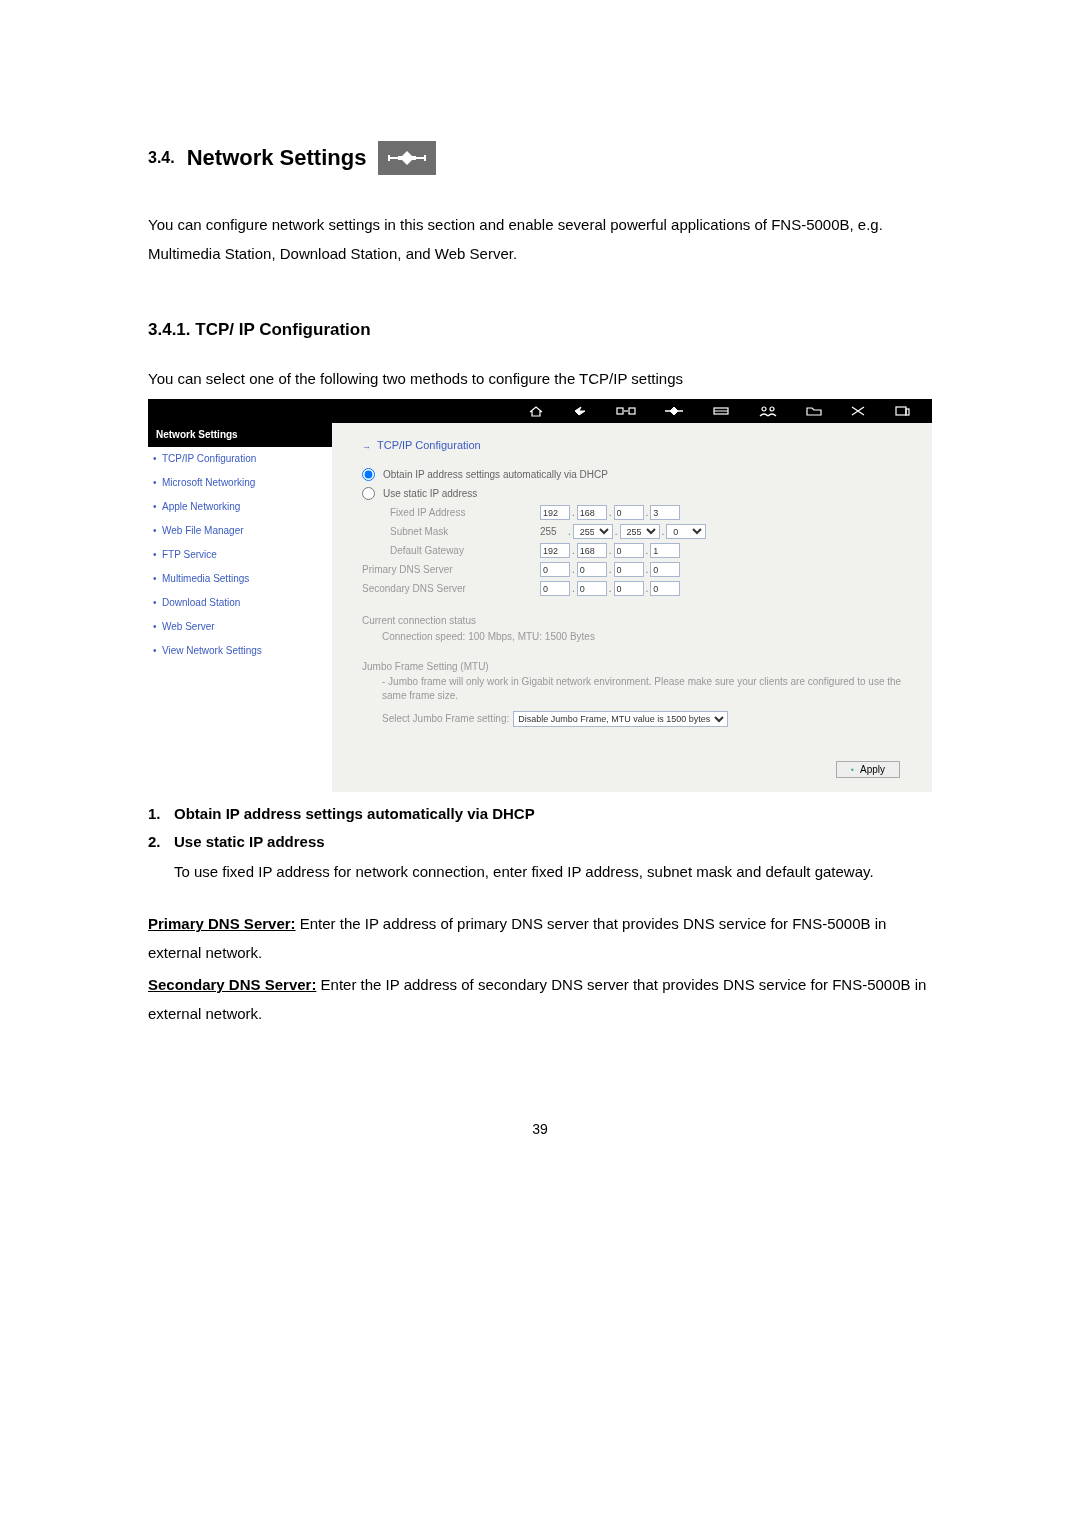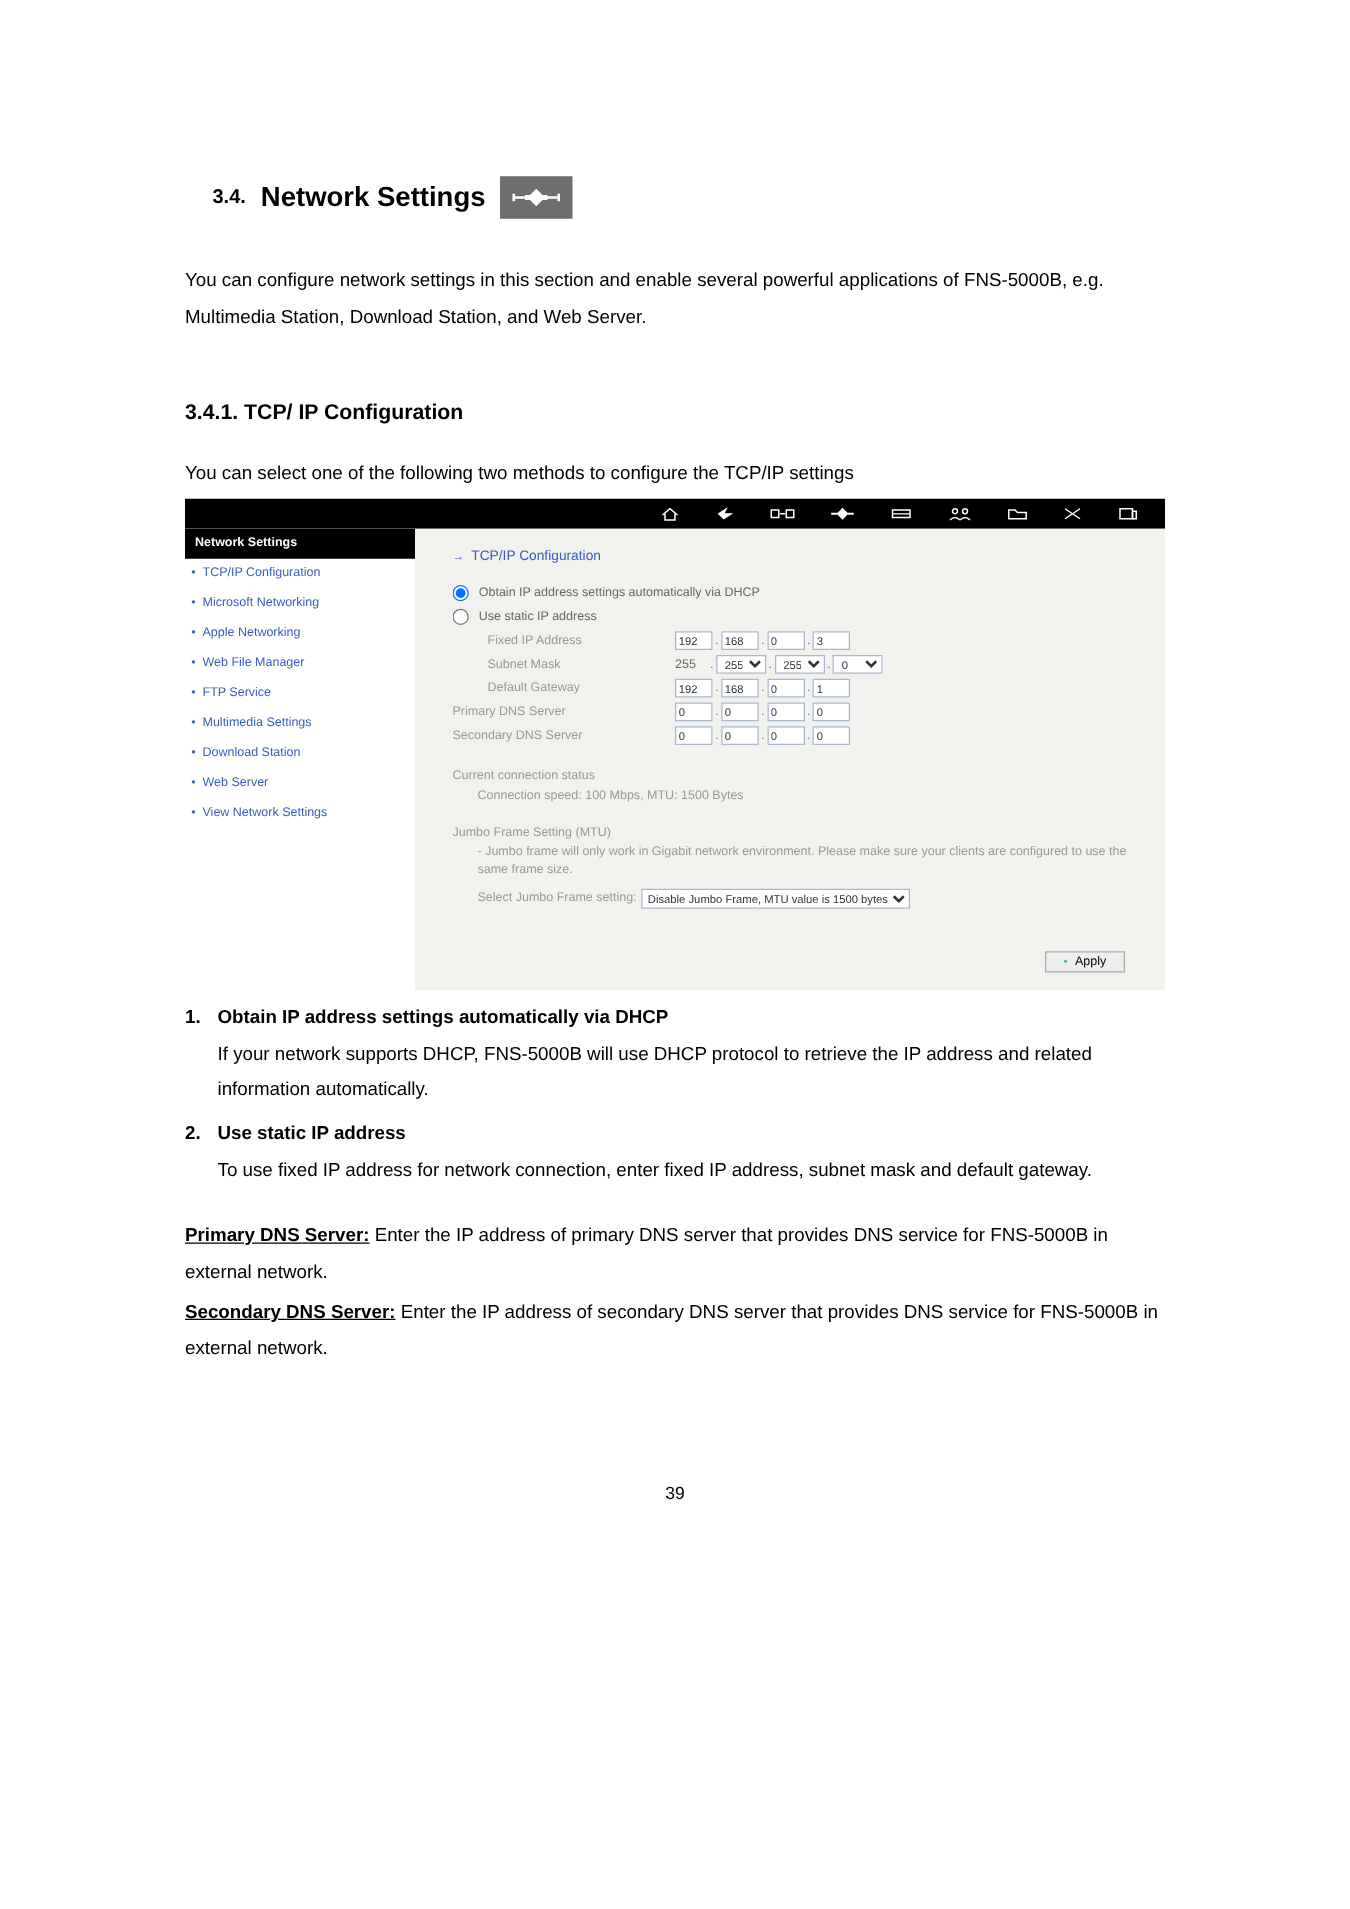--- a/index.html
+++ b/index.html
@@ -11,21 +11,21 @@
     color: #000;
     font-size: 15px;
     line-height: 1.6;
   }
   .section-heading {
     display: flex;
     align-items: center;
     gap: 12px;
     margin-bottom: 36px;
   }
-  .section-heading .num { font-weight: bold; font-size: 16px; margin-left: 22px; }
+  .section-heading .num { font-weight: bold; font-size: 16px; }
   .section-heading .title { font-weight: bold; font-size: 22px; }
   .icon-box {
     width: 58px; height: 34px;
     background: #6e6e6e;
     display: flex; align-items: center; justify-content: center;
   }
   .intro { margin-bottom: 48px; line-height: 1.9; }
   .subheading { font-weight: bold; font-size: 17px; margin-bottom: 24px; }
   .sub-intro { margin-bottom: 8px; }
 
@@ -322,21 +322,20 @@
       </div>
     </div>
   </div>
 </div>
 
 <div class="numbered-list">
   <div class="item">
       <span class="num">1.</span>
       <span class="head">Obtain IP address settings automatically via DHCP</span>
     </div>
-  <div class="body">If your network supports DHCP, FNS-5000B will use DHCP protocol to retrieve the IP address and related information automatically.</div>
   <div class="item">
       <span class="num">2.</span>
       <span class="head">Use static IP address</span>
     </div>
   <div class="body">To use fixed IP address for network connection, enter fixed IP address, subnet mask and default gateway.</div>
 </div>
 
 <p class="para"><b>Primary DNS Server:</b><span> Enter the IP address of primary DNS server that provides DNS service for FNS-5000B in external network.</span></p>
 <p class="para" style="margin-top:4px;"><b>Secondary DNS Server:</b><span> Enter the IP address of secondary DNS server that provides DNS service for FNS-5000B in external network.</span></p>
 

